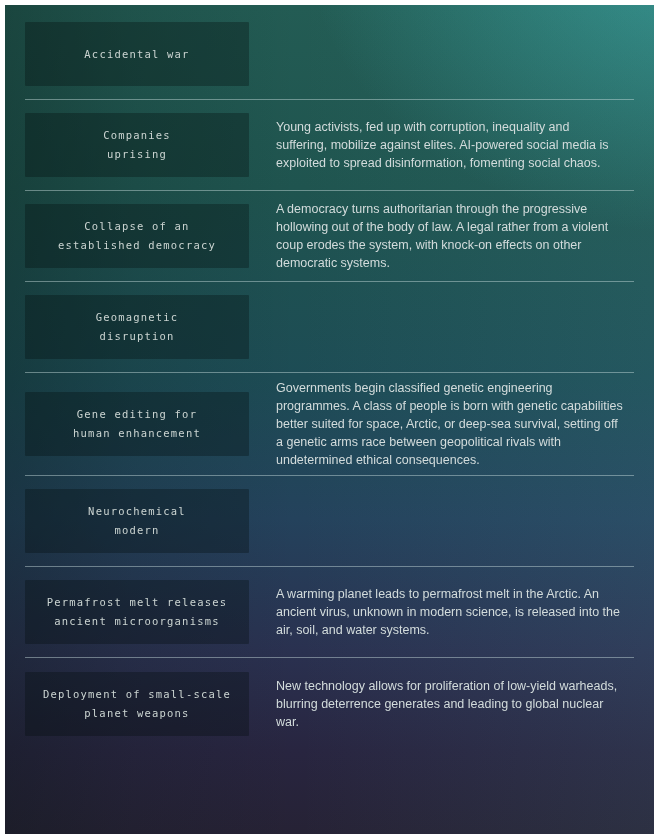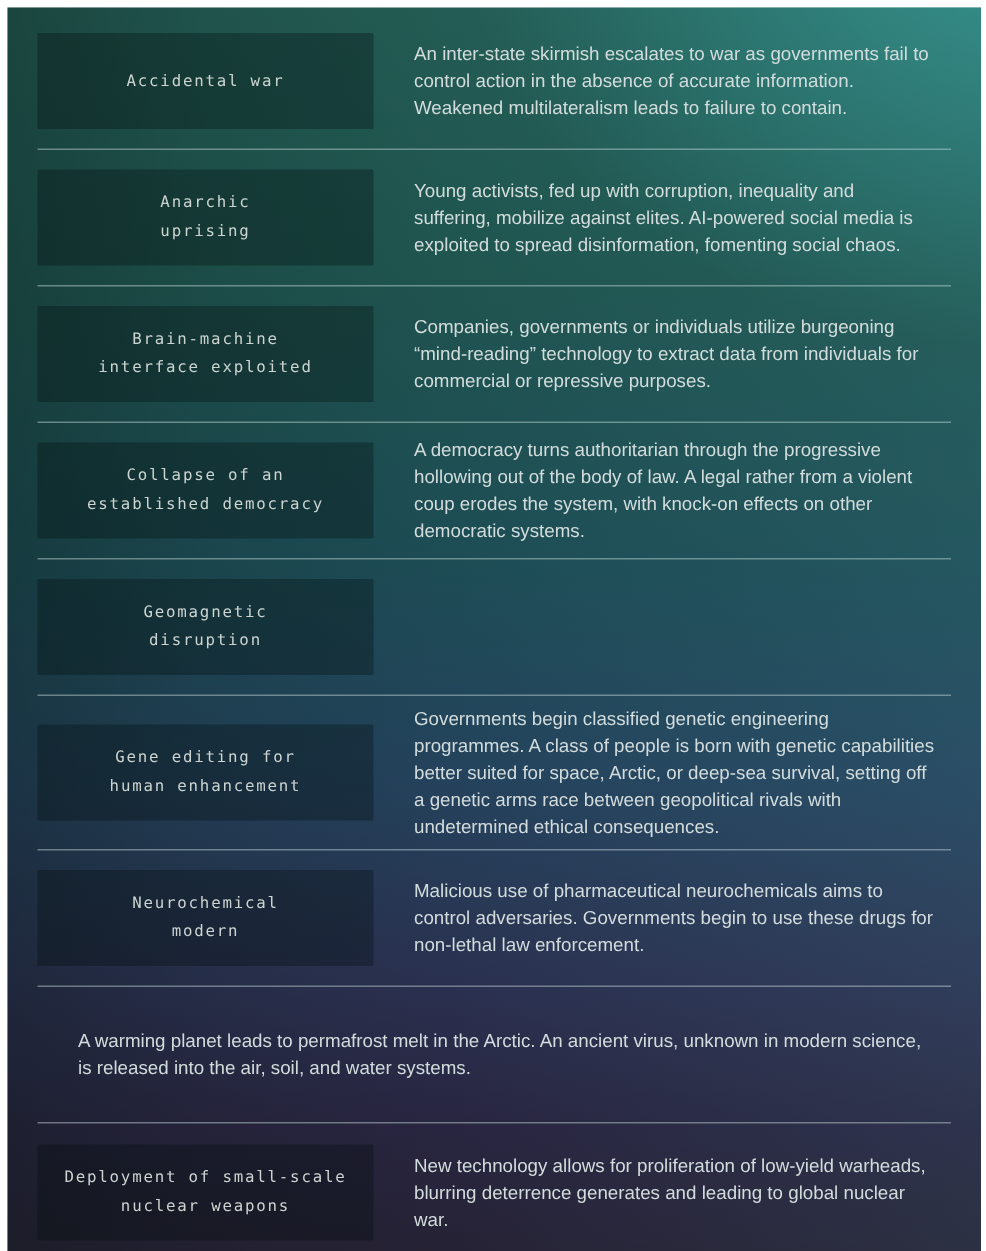--- a/index.html
+++ b/index.html
@@ -72,42 +72,32 @@
 <body>
 
 <div class="canvas">
 
   <div class="row">
     <div class="label-cell">
       <div class="label-box">
         <span class="label-text">Accidental war</span>
       </div>
     </div>
-    <div class="desc">An inter-state skirmish escalates to war as governments fail to control action in the absence of accurate information. Weakened multilateralism leads to failure to contain.</div>
   </div>
 
   <div class="row">
     <div class="label-cell">
       <div class="label-box">
-        <span class="label-text">Anarchic
+        <span class="label-text">Companies
 uprising</span>
       </div>
     </div>
     <div class="desc">Young activists, fed up with corruption, inequality and suffering, mobilize against elites. AI-powered social media is exploited to spread disinformation, fomenting social chaos.</div>
   </div>
 
-  <div class="row">
-    <div class="label-cell">
-      <div class="label-box">
-        <span class="label-text">Brain-machine
-interface exploited</span>
-      </div>
-    </div>
-    <div class="desc">Companies, governments or individuals utilize burgeoning “mind-reading” technology to extract data from individuals for commercial or repressive purposes.</div>
-  </div>
 
   <div class="row">
     <div class="label-cell">
       <div class="label-box">
         <span class="label-text">Collapse of an
 established democracy</span>
       </div>
     </div>
     <div class="desc">A democracy turns authoritarian through the progressive hollowing out of the body of law. A legal rather from a violent coup erodes the system, with knock-on effects on other democratic systems.</div>
   </div>
@@ -131,30 +121,35 @@
     <div class="desc">Governments begin classified genetic engineering programmes. A class of people is born with genetic capabilities better suited for space, Arctic, or deep-sea survival, setting off a genetic arms race between geopolitical rivals with undetermined ethical consequences.</div>
   </div>
 
   <div class="row">
     <div class="label-cell">
       <div class="label-box">
         <span class="label-text">Neurochemical
 modern</span>
       </div>
     </div>
-    <div class="desc">Malicious use of pharmaceutical neurochemicals aims to control adversaries. Governments begin to use these drugs for non-lethal law enforcement.</div>
   </div>
 
   <div class="row">
+    <div class="label-cell">
+      <div class="label-box">
+        <span class="label-text">Permafrost melt releases
+ancient microorganisms</span>
+      </div>
+    </div>
     <div class="desc">A warming planet leads to permafrost melt in the Arctic. An ancient virus, unknown in modern science, is released into the air, soil, and water systems.</div>
   </div>
 
   <div class="row">
     <div class="label-cell">
       <div class="label-box">
         <span class="label-text">Deployment of small-scale
-nuclear weapons</span>
+planet weapons</span>
       </div>
     </div>
     <div class="desc">New technology allows for proliferation of low-yield warheads, blurring deterrence generates and leading to global nuclear war.</div>
   </div>
 
 </div>
 
 </body></html>

